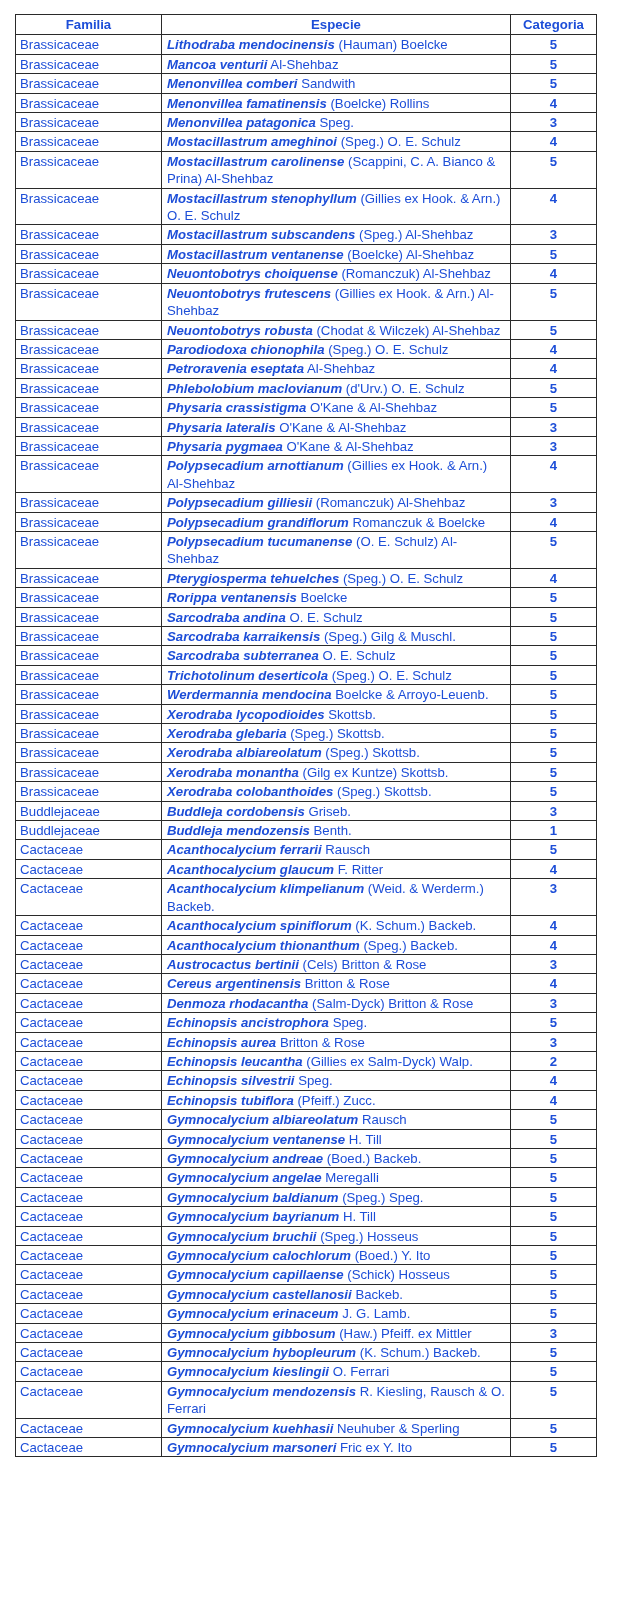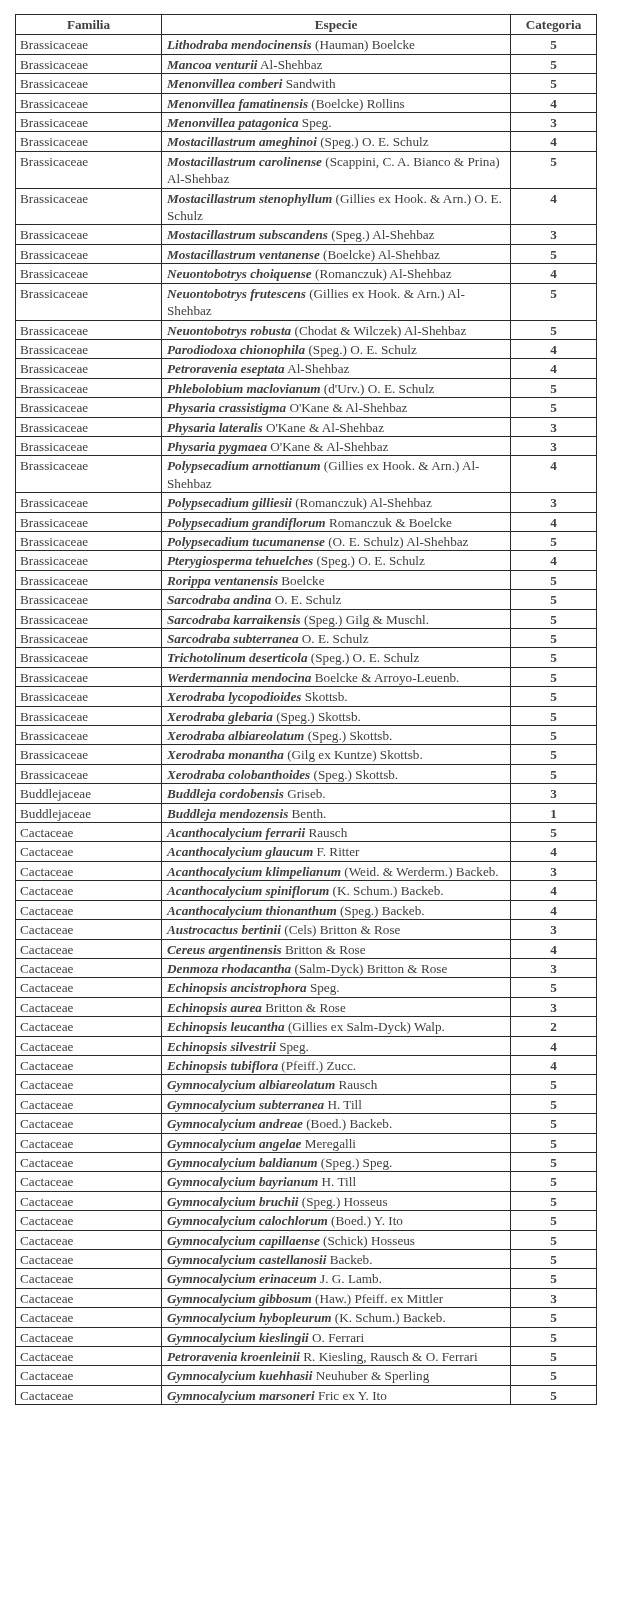--- a/index.html
+++ b/index.html
@@ -1,22 +1,22 @@
 <!DOCTYPE html>
 <html><head>
   <meta charset="utf-8">
   <style>
     html, body { margin: 0; padding: 0; background: #ffffff; }
     body { width: 619px; height: 1608px; position: relative; overflow: hidden; }
     .wrap { position: absolute; left: 15px; top: 14px; }
     table {
       border-collapse: collapse;
-      font-family: Liberation Serif, serif;
+      font-family: Liberation Sans, sans-serif;
       font-size: 13.2px;
-      color: #404040;
+      color: #1d4ed8;
       table-layout: fixed;
       width: 581px;
     }
     col.c-fam { width: 146px; }
     col.c-esp { width: 349px; }
     col.c-cat { width: 86px; }
     th, td {
       border: 1px solid #2a2a2a;
       padding: 1px 4px 0 4px;
       line-height: 17.4px;
@@ -303,21 +303,21 @@
           <td class="esp"><span class="sci">Echinopsis tubiflora</span> <span class="auth">(Pfeiff.) Zucc.</span></td>
           <td class="cat">4</td>
         </tr>
         <tr>
           <td class="fam">Cactaceae</td>
           <td class="esp"><span class="sci">Gymnocalycium albiareolatum</span> <span class="auth">Rausch</span></td>
           <td class="cat">5</td>
         </tr>
         <tr>
           <td class="fam">Cactaceae</td>
-          <td class="esp"><span class="sci">Gymnocalycium subterranea</span> <span class="auth">H. Till</span></td>
+          <td class="esp"><span class="sci">Gymnocalycium ventanense</span> <span class="auth">H. Till</span></td>
           <td class="cat">5</td>
         </tr>
         <tr>
           <td class="fam">Cactaceae</td>
           <td class="esp"><span class="sci">Gymnocalycium andreae</span> <span class="auth">(Boed.) Backeb.</span></td>
           <td class="cat">5</td>
         </tr>
         <tr>
           <td class="fam">Cactaceae</td>
           <td class="esp"><span class="sci">Gymnocalycium angelae</span> <span class="auth">Meregalli</span></td>
@@ -368,21 +368,21 @@
           <td class="esp"><span class="sci">Gymnocalycium hybopleurum</span> <span class="auth">(K. Schum.) Backeb.</span></td>
           <td class="cat">5</td>
         </tr>
         <tr>
           <td class="fam">Cactaceae</td>
           <td class="esp"><span class="sci">Gymnocalycium kieslingii</span> <span class="auth">O. Ferrari</span></td>
           <td class="cat">5</td>
         </tr>
         <tr>
           <td class="fam">Cactaceae</td>
-          <td class="esp"><span class="sci">Petroravenia kroenleinii</span> <span class="auth">R. Kiesling, Rausch &amp; O. Ferrari</span></td>
+          <td class="esp"><span class="sci">Gymnocalycium mendozensis</span> <span class="auth">R. Kiesling, Rausch &amp; O. Ferrari</span></td>
           <td class="cat">5</td>
         </tr>
         <tr>
           <td class="fam">Cactaceae</td>
           <td class="esp"><span class="sci">Gymnocalycium kuehhasii</span> <span class="auth">Neuhuber &amp; Sperling</span></td>
           <td class="cat">5</td>
         </tr>
         <tr>
           <td class="fam">Cactaceae</td>
           <td class="esp"><span class="sci">Gymnocalycium marsoneri</span> <span class="auth">Fric ex Y. Ito</span></td>

